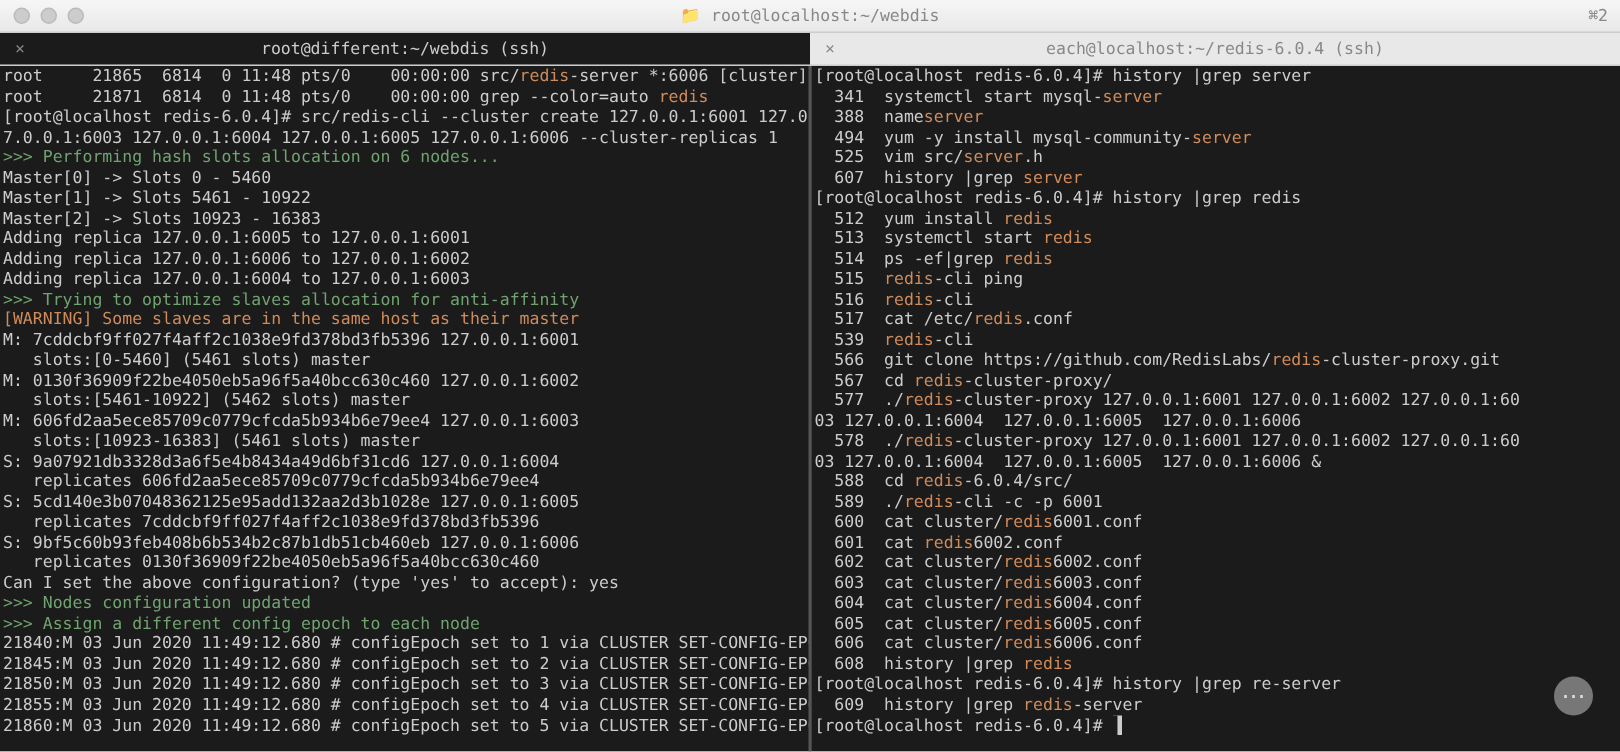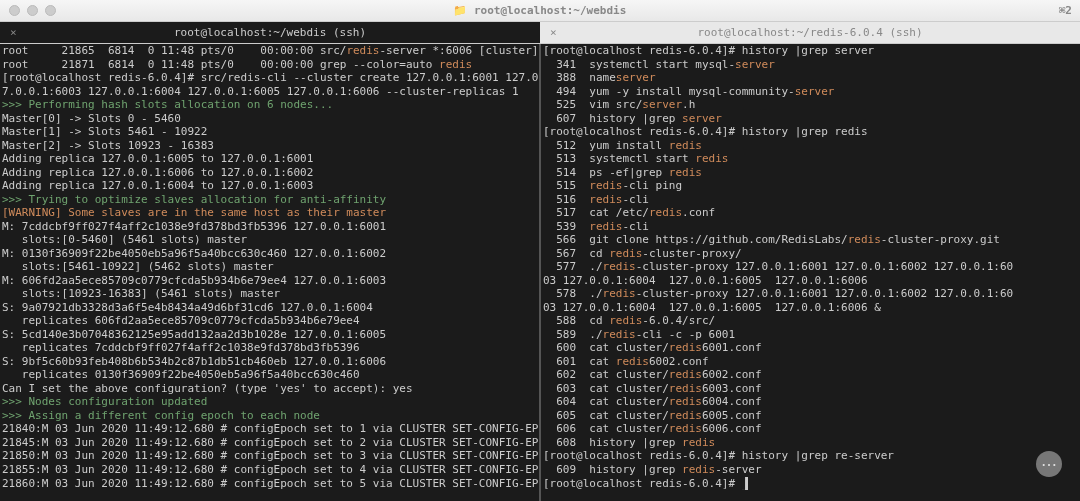--- a/index.html
+++ b/index.html
@@ -11,21 +11,20 @@
     width: 1080px;
     height: 501px;
   }
   .titlebar {
     height: 22px;
     background: linear-gradient(#f6f6f6, #e8e8e8);
     border-bottom: 1px solid #ccc;
     display: flex;
     align-items: center;
     position: relative;
-    font-weight: bold;
   }
   .traffic-lights {
     display: flex;
     gap: 7px;
     padding-left: 9px;
     align-items: center;
   }
   .light { width: 11px; height: 11px; border-radius: 50%; background: #ccc; border:1px solid #bbb;}
   .title-center {
     position: absolute;
@@ -103,25 +102,25 @@
   <div class="title-center">
     <span>📁</span>
     <span>root@localhost:~/webdis</span>
   </div>
   <div class="title-right">⌘2</div>
 </div>
 
 <div class="tabbar">
   <div class="tab active">
     <span class="close">×</span>
-    <span>root@localhost:~/webdis (ssh)</span>
+    <span>root@different:~/webdis (ssh)</span>
   </div>
   <div class="tab">
     <span class="close">×</span>
-    <span>root@localhost:~/redis-6.0.4 (ssh)</span>
+    <span>each@localhost:~/redis-6.0.4 (ssh)</span>
   </div>
 </div>
 
 <div class="panes">
   <div class="pane left" id="pane-left"><div>root     21865  6814  0 11:48 pts/0    00:00:00 src/<span class="hl">redis</span>-server *:6006 [cluster]</div><div>root     21871  6814  0 11:48 pts/0    00:00:00 grep --color=auto <span class="hl">redis</span></div><div>[root@localhost redis-6.0.4]# src/redis-cli --cluster create 127.0.0.1:6001 127.0.0.1:6002 12</div><div>7.0.0.1:6003 127.0.0.1:6004 127.0.0.1:6005 127.0.0.1:6006 --cluster-replicas 1</div><div class="gr">&gt;&gt;&gt; Performing hash slots allocation on 6 nodes...</div><div>Master[0] -&gt; Slots 0 - 5460</div><div>Master[1] -&gt; Slots 5461 - 10922</div><div>Master[2] -&gt; Slots 10923 - 16383</div><div>Adding replica 127.0.0.1:6005 to 127.0.0.1:6001</div><div>Adding replica 127.0.0.1:6006 to 127.0.0.1:6002</div><div>Adding replica 127.0.0.1:6004 to 127.0.0.1:6003</div><div class="gr">&gt;&gt;&gt; Trying to optimize slaves allocation for anti-affinity</div><div><span class="hl">[WARNING] Some slaves are in the same host as their master</span></div><div>M: 7cddcbf9ff027f4aff2c1038e9fd378bd3fb5396 127.0.0.1:6001</div><div>   slots:[0-5460] (5461 slots) master</div><div>M: 0130f36909f22be4050eb5a96f5a40bcc630c460 127.0.0.1:6002</div><div>   slots:[5461-10922] (5462 slots) master</div><div>M: 606fd2aa5ece85709c0779cfcda5b934b6e79ee4 127.0.0.1:6003</div><div>   slots:[10923-16383] (5461 slots) master</div><div>S: 9a07921db3328d3a6f5e4b8434a49d6bf31cd6 127.0.0.1:6004</div><div>   replicates 606fd2aa5ece85709c0779cfcda5b934b6e79ee4</div><div>S: 5cd140e3b07048362125e95add132aa2d3b1028e 127.0.0.1:6005</div><div>   replicates 7cddcbf9ff027f4aff2c1038e9fd378bd3fb5396</div><div>S: 9bf5c60b93feb408b6b534b2c87b1db51cb460eb 127.0.0.1:6006</div><div>   replicates 0130f36909f22be4050eb5a96f5a40bcc630c460</div><div>Can I set the above configuration? (type 'yes' to accept): yes</div><div class="gr">&gt;&gt;&gt; Nodes configuration updated</div><div class="gr">&gt;&gt;&gt; Assign a different config epoch to each node</div><div>21840:M 03 Jun 2020 11:49:12.680 # configEpoch set to 1 via CLUSTER SET-CONFIG-EPOCH</div><div>21845:M 03 Jun 2020 11:49:12.680 # configEpoch set to 2 via CLUSTER SET-CONFIG-EPOCH</div><div>21850:M 03 Jun 2020 11:49:12.680 # configEpoch set to 3 via CLUSTER SET-CONFIG-EPOCH</div><div>21855:M 03 Jun 2020 11:49:12.680 # configEpoch set to 4 via CLUSTER SET-CONFIG-EPOCH</div><div>21860:M 03 Jun 2020 11:49:12.680 # configEpoch set to 5 via CLUSTER SET-CONFIG-EPOCH</div></div>
   <div class="pane" id="pane-right"><div>[root@localhost redis-6.0.4]# history |grep server</div><div>  341  systemctl start mysql-<span class="hl">server</span></div><div>  388  name<span class="hl">server</span></div><div>  494  yum -y install mysql-community-<span class="hl">server</span></div><div>  525  vim src/<span class="hl">server</span>.h</div><div>  607  history |grep <span class="hl">server</span></div><div>[root@localhost redis-6.0.4]# history |grep redis</div><div>  512  yum install <span class="hl">redis</span></div><div>  513  systemctl start <span class="hl">redis</span></div><div>  514  ps -ef|grep <span class="hl">redis</span></div><div>  515  <span class="hl">redis</span>-cli ping</div><div>  516  <span class="hl">redis</span>-cli</div><div>  517  cat /etc/<span class="hl">redis</span>.conf</div><div>  539  <span class="hl">redis</span>-cli</div><div>  566  git clone https://github.com/RedisLabs/<span class="hl">redis</span>-cluster-proxy.git</div><div>  567  cd <span class="hl">redis</span>-cluster-proxy/</div><div>  577  ./<span class="hl">redis</span>-cluster-proxy 127.0.0.1:6001 127.0.0.1:6002 127.0.0.1:60</div><div>03 127.0.0.1:6004  127.0.0.1:6005  127.0.0.1:6006</div><div>  578  ./<span class="hl">redis</span>-cluster-proxy 127.0.0.1:6001 127.0.0.1:6002 127.0.0.1:60</div><div>03 127.0.0.1:6004  127.0.0.1:6005  127.0.0.1:6006 &amp;</div><div>  588  cd <span class="hl">redis</span>-6.0.4/src/</div><div>  589  ./<span class="hl">redis</span>-cli -c -p 6001</div><div>  600  cat cluster/<span class="hl">redis</span>6001.conf</div><div>  601  cat <span class="hl">redis</span>6002.conf</div><div>  602  cat cluster/<span class="hl">redis</span>6002.conf</div><div>  603  cat cluster/<span class="hl">redis</span>6003.conf</div><div>  604  cat cluster/<span class="hl">redis</span>6004.conf</div><div>  605  cat cluster/<span class="hl">redis</span>6005.conf</div><div>  606  cat cluster/<span class="hl">redis</span>6006.conf</div><div>  608  history |grep <span class="hl">redis</span></div><div>[root@localhost redis-6.0.4]# history |grep re-server</div><div>  609  history |grep <span class="hl">redis</span>-server</div><div>[root@localhost redis-6.0.4]# <span style="background:#ccc;color:#1b1b1b">▌</span></div></div>
 </div>
 
 <div class="watermark">
   <span class="wechat">⋯</span>

